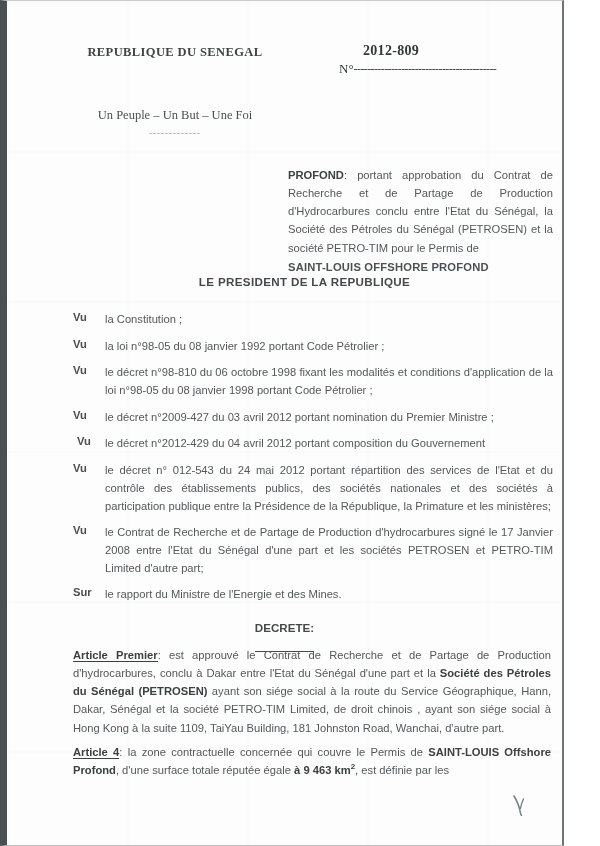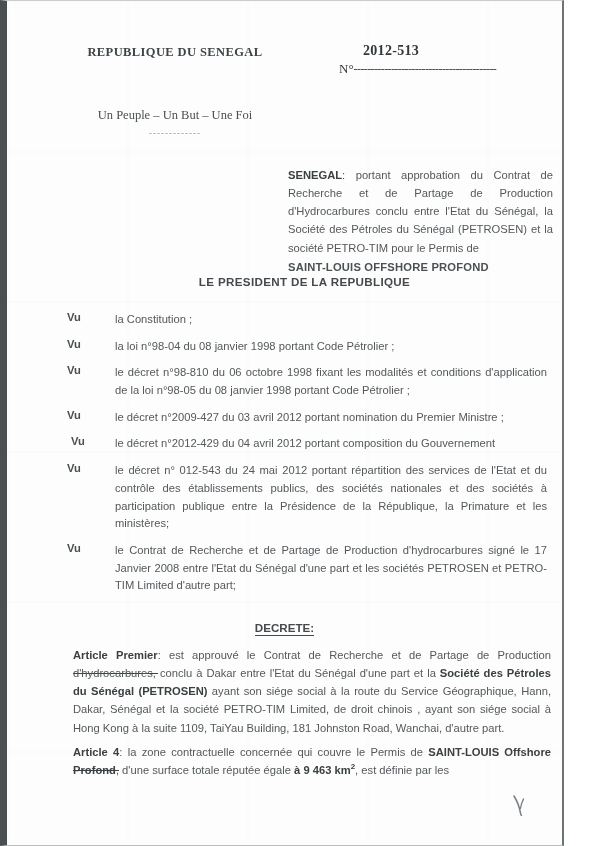--- a/index.html
+++ b/index.html
@@ -141,21 +141,21 @@
     font-size: 11.6px;
     font-weight: bold;
     letter-spacing: .35px;
     color: #45494c;
     padding-left: 40px;
   }
 
   
   .vu-list {
     position: absolute;
-    left: 60px;
+    left: 66px;
     top: 310px;
     width: 480px;
   }
   .vu-row {
     position: relative;
     display: block;
     margin-bottom: 9px;
     min-height: 14px;
   }
   .vu-label {
@@ -163,63 +163,63 @@
     left: 0;
     top: 0;
     width: 34px;
     font-size: 11.2px;
     font-weight: bold;
     color: #4a4f52;
   }
   .vu-label.indent { left: 4px; }
   .vu-text {
     display: block;
-    margin-left: 48px;
+    margin-left: 32px;
     font-size: 11.2px;
     line-height: 1.58;
     color: #53585b;
     text-align: justify;
     text-justify: inter-word;
   }
   .vu-text.nojust { text-align: left; }
 
   
   .decrete-heading {
     position: absolute;
     left: 0; right: 0;
     top: 620px;
     text-align: center;
     font-size: 11.6px;
     font-weight: bold;
     color: #45494c;
   }
   .decrete-heading span {
     border-bottom: 1.4px solid #45494c;
-    padding-bottom: 1px;
+    padding-bottom: 17px;
   }
 
   
   .article {
     position: absolute;
     left: 66px;
     width: 478px;
     font-size: 11.2px;
     line-height: 1.62;
     color: #53585b;
     text-align: justify;
     text-justify: inter-word;
   }
   #article-premier { top: 645px; }
   #article-deux { top: 742px; }
   .article b { color: #3b4043; }
   .art-head {
     font-weight: bold;
     color: #3b4043;
     border-bottom: 1.3px solid #3b4043;
-    padding-bottom: 12px;
+    padding-bottom: 0px;
   }
   sup { font-size: 8px; line-height: 0; }
 
   
   .pen-mark {
     position: absolute;
     left: 504px;
     top: 793px;
     width: 20px;
     height: 22px;
@@ -235,45 +235,45 @@
 
     <div class="header">
 
       <div class="rep-block">
         <div class="rep-title">REPUBLIQUE DU SENEGAL</div>
         <div class="rep-motto">Un Peuple – Un But – Une Foi</div>
         <div class="rep-dashes">-------------</div>
       </div>
 
       <div class="num-block">
-        <div class="num-value">2012-513</div>
+        <div class="num-value">2012-809</div>
         <div class="num-line">
           <span class="no">N°</span><span class="dots">------------------------------------------</span>
         </div>
       </div>
 
     </div>
 
     <div class="decret-intro">
-      <b>SENEGAL</b><span>: portant approbation du Contrat de Recherche et de Partage de Production d'Hydrocarbures conclu entre l'Etat du Sénégal, la Société des Pétroles du Sénégal (PETROSEN) et la société PETRO-TIM pour le Permis de</span>
+      <b>PROFOND</b><span>: portant approbation du Contrat de Recherche et de Partage de Production d'Hydrocarbures conclu entre l'Etat du Sénégal, la Société des Pétroles du Sénégal (PETROSEN) et la société PETRO-TIM pour le Permis de</span>
       <span class="permis">SAINT-LOUIS OFFSHORE PROFOND</span>
     </div>
 
     <div class="president-heading">LE PRESIDENT DE LA REPUBLIQUE</div>
 
     <div class="vu-list">
 
       <div class="vu-row">
         <span class="vu-label">Vu</span>
         <span class="vu-text nojust">la Constitution ;</span>
       </div>
 
       <div class="vu-row">
         <span class="vu-label">Vu</span>
-        <span class="vu-text nojust">la loi n°98-04 du 08 janvier 1998 portant Code Pétrolier ;</span>
+        <span class="vu-text nojust">la loi n°98-05 du 08 janvier 1992 portant Code Pétrolier ;</span>
       </div>
 
       <div class="vu-row">
         <span class="vu-label">Vu</span>
         <span class="vu-text">le décret n°98-810 du 06 octobre 1998 fixant les modalités et conditions d'application  de la loi n°98-05 du 08 janvier 1998 portant Code Pétrolier ;</span>
       </div>
 
       <div class="vu-row">
         <span class="vu-label">Vu</span>
         <span class="vu-text nojust">le décret n°2009-427 du 03 avril 2012 portant nomination du Premier Ministre ;</span>
@@ -287,20 +287,24 @@
       <div class="vu-row">
         <span class="vu-label">Vu</span>
         <span class="vu-text">le décret n° 012-543 du 24 mai 2012 portant répartition des services de l'Etat et du contrôle des établissements publics, des sociétés nationales et des sociétés à participation publique entre la Présidence de la République, la Primature et les ministères;</span>
       </div>
 
       <div class="vu-row">
         <span class="vu-label">Vu</span>
         <span class="vu-text">le Contrat de Recherche et de Partage de Production d'hydrocarbures signé le 17 Janvier 2008 entre l'Etat du Sénégal d'une part et les sociétés PETROSEN et PETRO-TIM Limited d'autre part;</span>
       </div>
 
+      <div class="vu-row">
+        <span class="vu-label">Sur</span>
+        <span class="vu-text nojust">le rapport du Ministre de l'Energie et des Mines.</span>
+      </div>
 
     </div>
 
     <div class="decrete-heading">
       <span>DECRETE:</span>
     </div>
 
     <div class="article" id="article-premier">
       <span class="art-head">Article Premier</span><span>: est approuvé le Contrat de Recherche et de Partage de Production d'hydrocarbures, conclu à Dakar entre l'Etat du Sénégal d'une part et la </span><b>Société des Pétroles du Sénégal (PETROSEN)</b><span> ayant son siége social à la route du Service Géographique, Hann, Dakar, Sénégal et la société PETRO-TIM Limited, de droit chinois , ayant son siége social à Hong Kong à la suite 1109, TaiYau Building, 181 Johnston Road, Wanchai, d'autre part.</span>
     </div>

